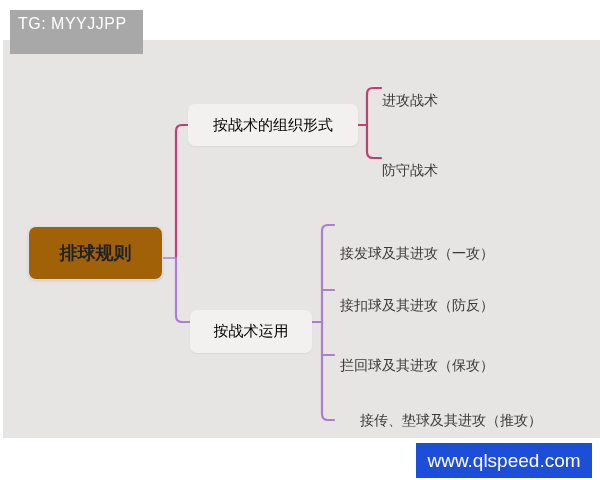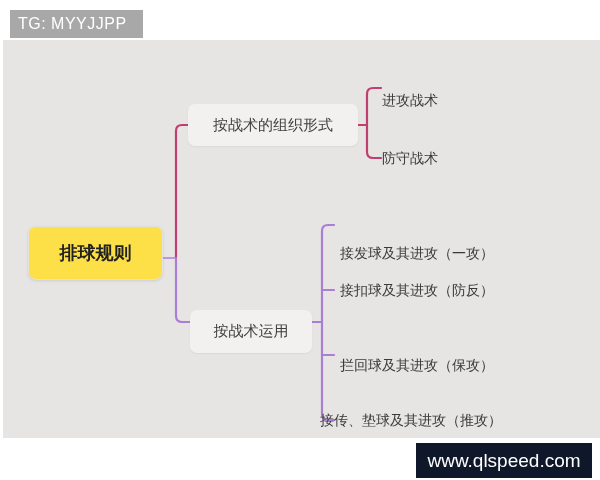--- a/index.html
+++ b/index.html
@@ -8,56 +8,56 @@
     background:#ffffff;
     font-family:"Liberation Sans","DejaVu Sans",sans-serif;
   }
   .canvas{
     position:absolute;left:3px;top:40px;right:0;bottom:42px;
     background:#e7e5e3;
   }
   .badge{
     position:absolute;left:10px;top:10px;height:28px;
     background:#a8a8a8;color:#ffffff;
-    font-size:16px;line-height:28px;padding:0 16px 0 8px;
+    font-size:16px;line-height:28px;padding:0 16px 16px 8px;
     letter-spacing:0.5px;z-index:5;
   }
   .watermark{
     position:absolute;right:8px;bottom:2px;width:176px;height:35px;
-    background:#0f172a;color:#ffffff;
+    background:#1d4ed8;color:#ffffff;
     font-size:19px;line-height:35px;text-align:center;z-index:5;
   }
   svg.links{position:absolute;left:0;top:0;width:600px;height:480px;z-index:1;}
   .node{
     position:absolute;z-index:2;display:flex;align-items:center;justify-content:center;
-    color:#404040;box-sizing:border-box;cursor:default;
+    color:#000000;box-sizing:border-box;cursor:default;
   }
   .root-node{
     left:28px;top:226px;width:135px;height:54px;
-    background:#fde047;border:1px solid #e3e1df;border-radius:8px;
+    background:#a16207;border:1px solid #e3e1df;border-radius:8px;
     box-shadow:0 1px 3px rgba(0,0,0,0.10);
     font-size:18px;font-weight:bold;color:#222222;
   }
   .branch-node{
     background:#f3f1f0;border-radius:7px;
     box-shadow:0 1px 2px rgba(0,0,0,0.06);
     font-size:15px;
   }
   .branch-1{left:188px;top:104px;width:170px;height:42px;}
   .branch-2{left:190px;top:310px;width:122px;height:43px;font-family:Liberation Serif, serif;}
   .leaf{
     position:absolute;z-index:2;font-size:14px;color:#3a3a3a;
     line-height:20px;white-space:nowrap;cursor:default;
   }
   .leaf-a1{left:382px;top:78px;margin-top:12px;}
-  .leaf-a2{left:382px;top:148px;}
+  .leaf-a2{left:382px;top:160px;}
   .leaf-b1{left:340px;top:215px;margin-top:28px;}
-  .leaf-b2{left:340px;top:280px;}
+  .leaf-b2{left:340px;top:296px;font-family:Liberation Serif, serif;}
   .leaf-b3{left:340px;top:355px;}
-  .leaf-b4{left:320px;top:410px;}
+  .leaf-b4{left:360px;top:410px;}
 </style>
 </head>
 <body>
 
 <div class="badge">TG: MYYJJPP</div>
 
 <div class="canvas"></div>
 
 <svg class="links" viewBox="0 0 600 480" fill="none" stroke-linecap="round" stroke-linejoin="round">
 

